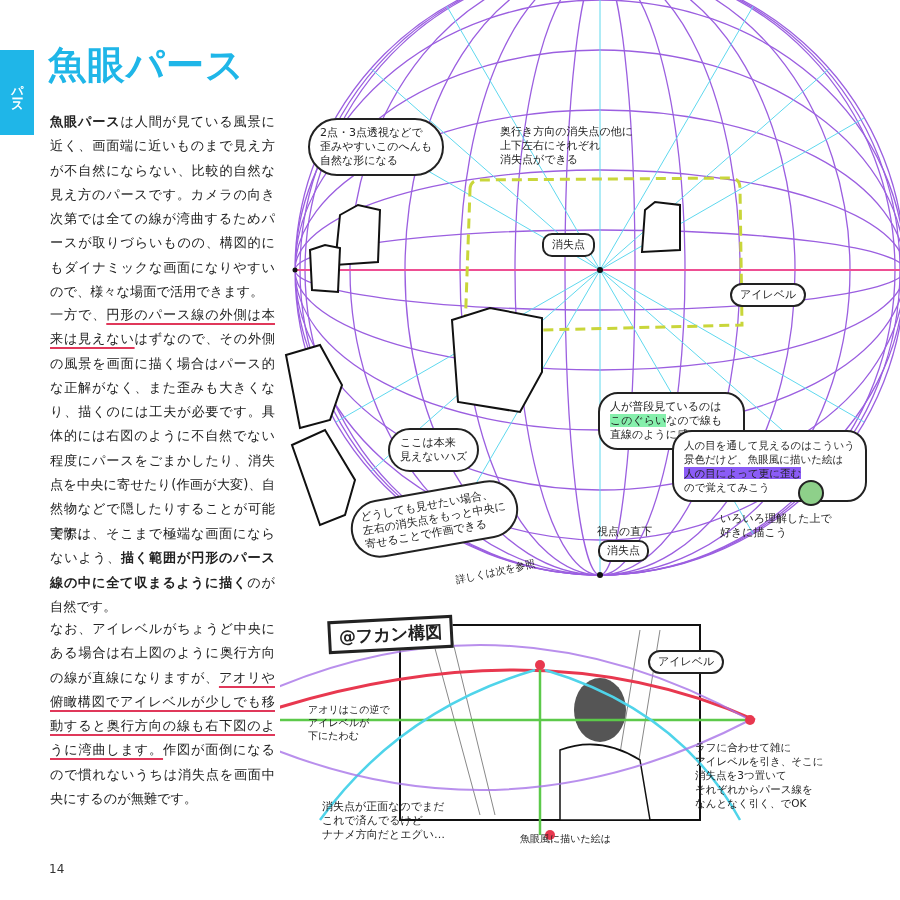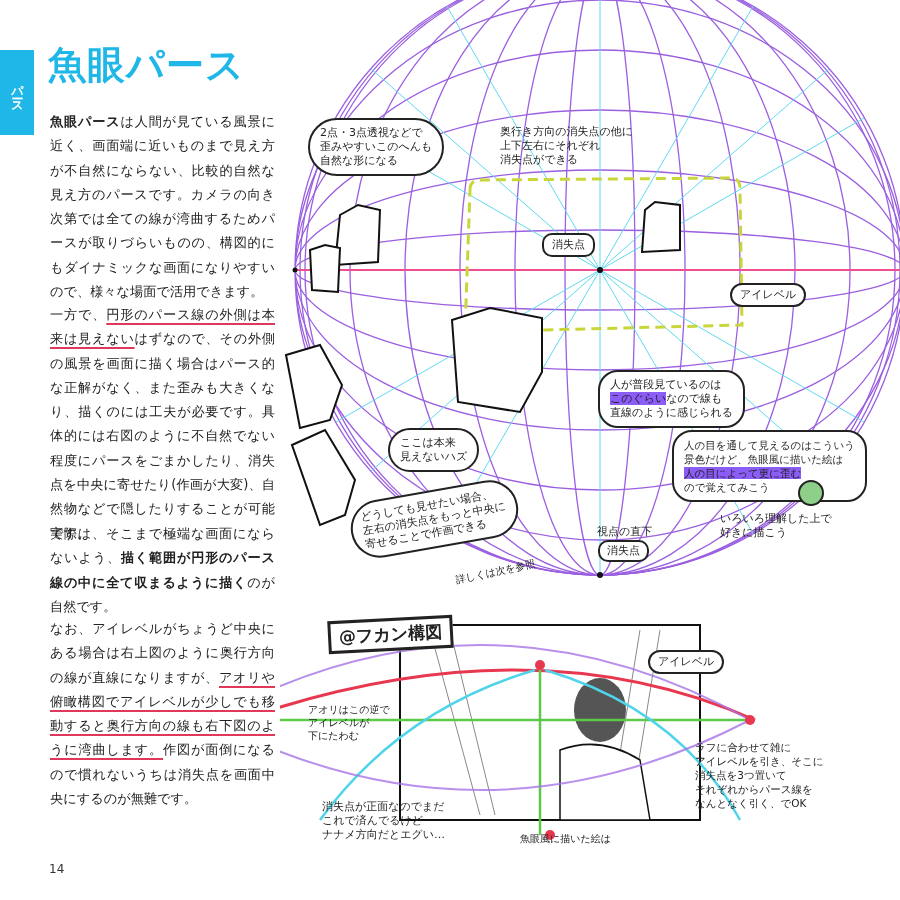--- a/index.html
+++ b/index.html
@@ -11,21 +11,21 @@
   .body-text b{font-weight:bold;}
   .ul{text-decoration:underline;text-decoration-color:#e0385a;text-decoration-thickness:2px;text-underline-offset:4px;}
   .p1{top:110px;}
   .p2{top:303px;}
   .p3{top:522px;}
   .p4{top:617px;}
   .page-num{position:absolute;left:49px;top:862px;font-size:12px;color:#333;}
   .fig{position:absolute;left:280px;top:0;width:620px;height:900px;}
   .note{position:absolute;font-family:"DejaVu Sans",sans-serif;font-size:11px;line-height:14px;color:#222;white-space:pre-line;}
   .bubble{position:absolute;background:#fff;border:2px solid #222;border-radius:20px;padding:6px 10px;font-size:11px;line-height:14px;white-space:pre-line;color:#222;}
-  .hl-green{background:#8b5cf6;}
+  .hl-green{background:#86efac;}
   .hl-pink{background:#8b5cf6;}
   .title-box{position:absolute;border:3px solid #222;background:#fff;padding:2px 8px;font-size:17px;font-weight:bold;transform:rotate(-3deg);}
 </style>
 </head>
 <body>
 
 <div class="side-tab">
   <span>パース</span>
 </div>
 
@@ -104,21 +104,21 @@
   </svg>
 
   <div class="bubble" style="left:28px;top:118px;border-radius:30px;">2点・3点透視などで
 歪みやすいこのへんも
 自然な形になる</div>
   <div class="note" style="left:220px;top:125px;">奥行き方向の消失点の他に
 上下左右にそれぞれ
 消失点ができる</div>
   <div class="bubble" style="left:262px;top:233px;padding:3px 8px;border-radius:10px;">消失点</div>
   <div class="bubble" style="left:450px;top:283px;padding:3px 8px;border-radius:12px;">アイレベル</div>
-  <div class="bubble" style="left:318px;top:370px;"><span>人が普段見ているのは
+  <div class="bubble" style="left:318px;top:392px;"><span>人が普段見ているのは
 </span><span class="hl-green">このぐらい</span><span>なので線も
 直線のように感じられる</span></div>
   <div class="bubble" style="left:392px;top:430px;font-size:10.5px;"><span>人の目を通して見えるのはこういう
 景色だけど、魚眼風に描いた絵は
 </span><span class="hl-pink">人の目によって更に歪む</span><span>
 ので覚えてみこう</span></div>
   <div style="position:absolute;left:518px;top:480px;width:22px;height:22px;border-radius:50%;background:#8ed08a;border:2px solid #222;"></div>
   <div class="note" style="left:440px;top:512px;">いろいろ理解した上で
 好きに描こう</div>
   <div class="bubble" style="left:108px;top:428px;border-radius:28px;">ここは本来

